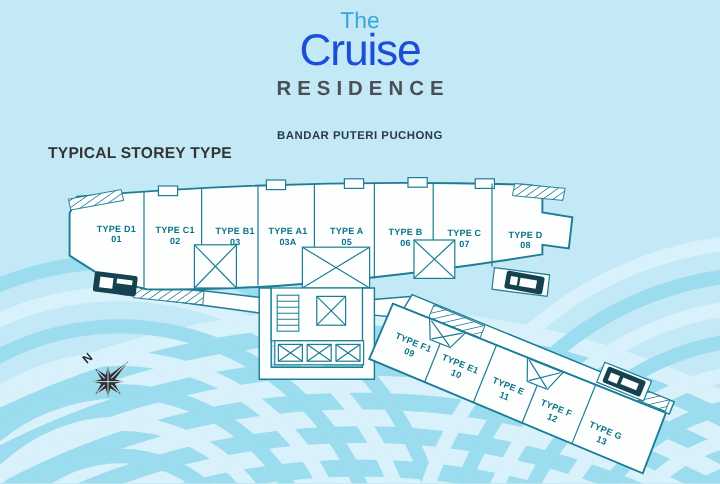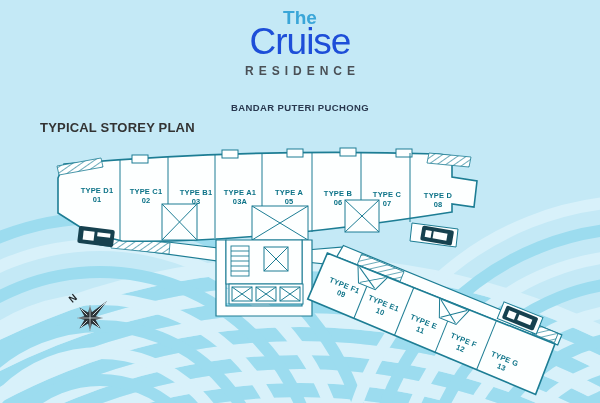--- a/index.html
+++ b/index.html
@@ -2,23 +2,23 @@
 <html><head>
 <meta charset="utf-8">
 <style>
   html,body{margin:0;padding:0;}
   body{width:600px;height:403px;overflow:hidden;background:#C4E9F6;font-family:"Liberation Sans",sans-serif;}
   .stage{position:relative;width:600px;height:403px;}
   svg.plan{position:absolute;left:0;top:0;}
   svg text{font-family:"Liberation Sans",sans-serif;}
   .unit-label{font-size:7.5px;font-weight:bold;fill:#0B7287;text-anchor:middle;letter-spacing:.2px;}
   .logo{position:absolute;left:50%;top:9px;transform:translateX(-50%);text-align:center;white-space:nowrap;}
-  .logo-the{font-size:19px;font-weight:bold;color:#3AA6D8;line-height:17px;letter-spacing:0;}
+  .logo-the{font-size:19px;font-weight:normal;color:#3AA6D8;line-height:17px;letter-spacing:0;}
   .logo-cruise{font-size:37px;font-weight:normal;color:#1d4ed8;line-height:31px;letter-spacing:-1px;}
-  .logo-residence{font-size:12px;font-weight:bold;color:#4A5056;letter-spacing:5px;margin-top:7px;padding-left:5px;}
+  .logo-residence{font-size:17px;font-weight:bold;color:#4A5056;letter-spacing:5px;margin-top:7px;padding-left:5px;}
   .logo-location{font-size:9.5px;font-weight:bold;color:#29384F;letter-spacing:.4px;margin-top:24px;}
   .plan-title{position:absolute;left:40px;top:120px;font-size:13px;font-weight:bold;color:#333333;letter-spacing:.2px;}
 </style>
 </head>
 <body>
 
 <div class="stage">
 
 <svg class="plan" width="600" height="403" viewBox="0 0 600 403">
   <defs>
@@ -227,15 +227,15 @@
   </g>
 </svg>
 
 <div class="logo">
   <div class="logo-the">The</div>
   <div class="logo-cruise">Cruise</div>
   <div class="logo-residence">RESIDENCE</div>
   <div class="logo-location">BANDAR PUTERI PUCHONG</div>
 </div>
 
-<div class="plan-title">TYPICAL STOREY PLAN</div>
+<div class="plan-title">TYPICAL STOREY TYPE</div>
 
 </div>
 
 </body></html>

